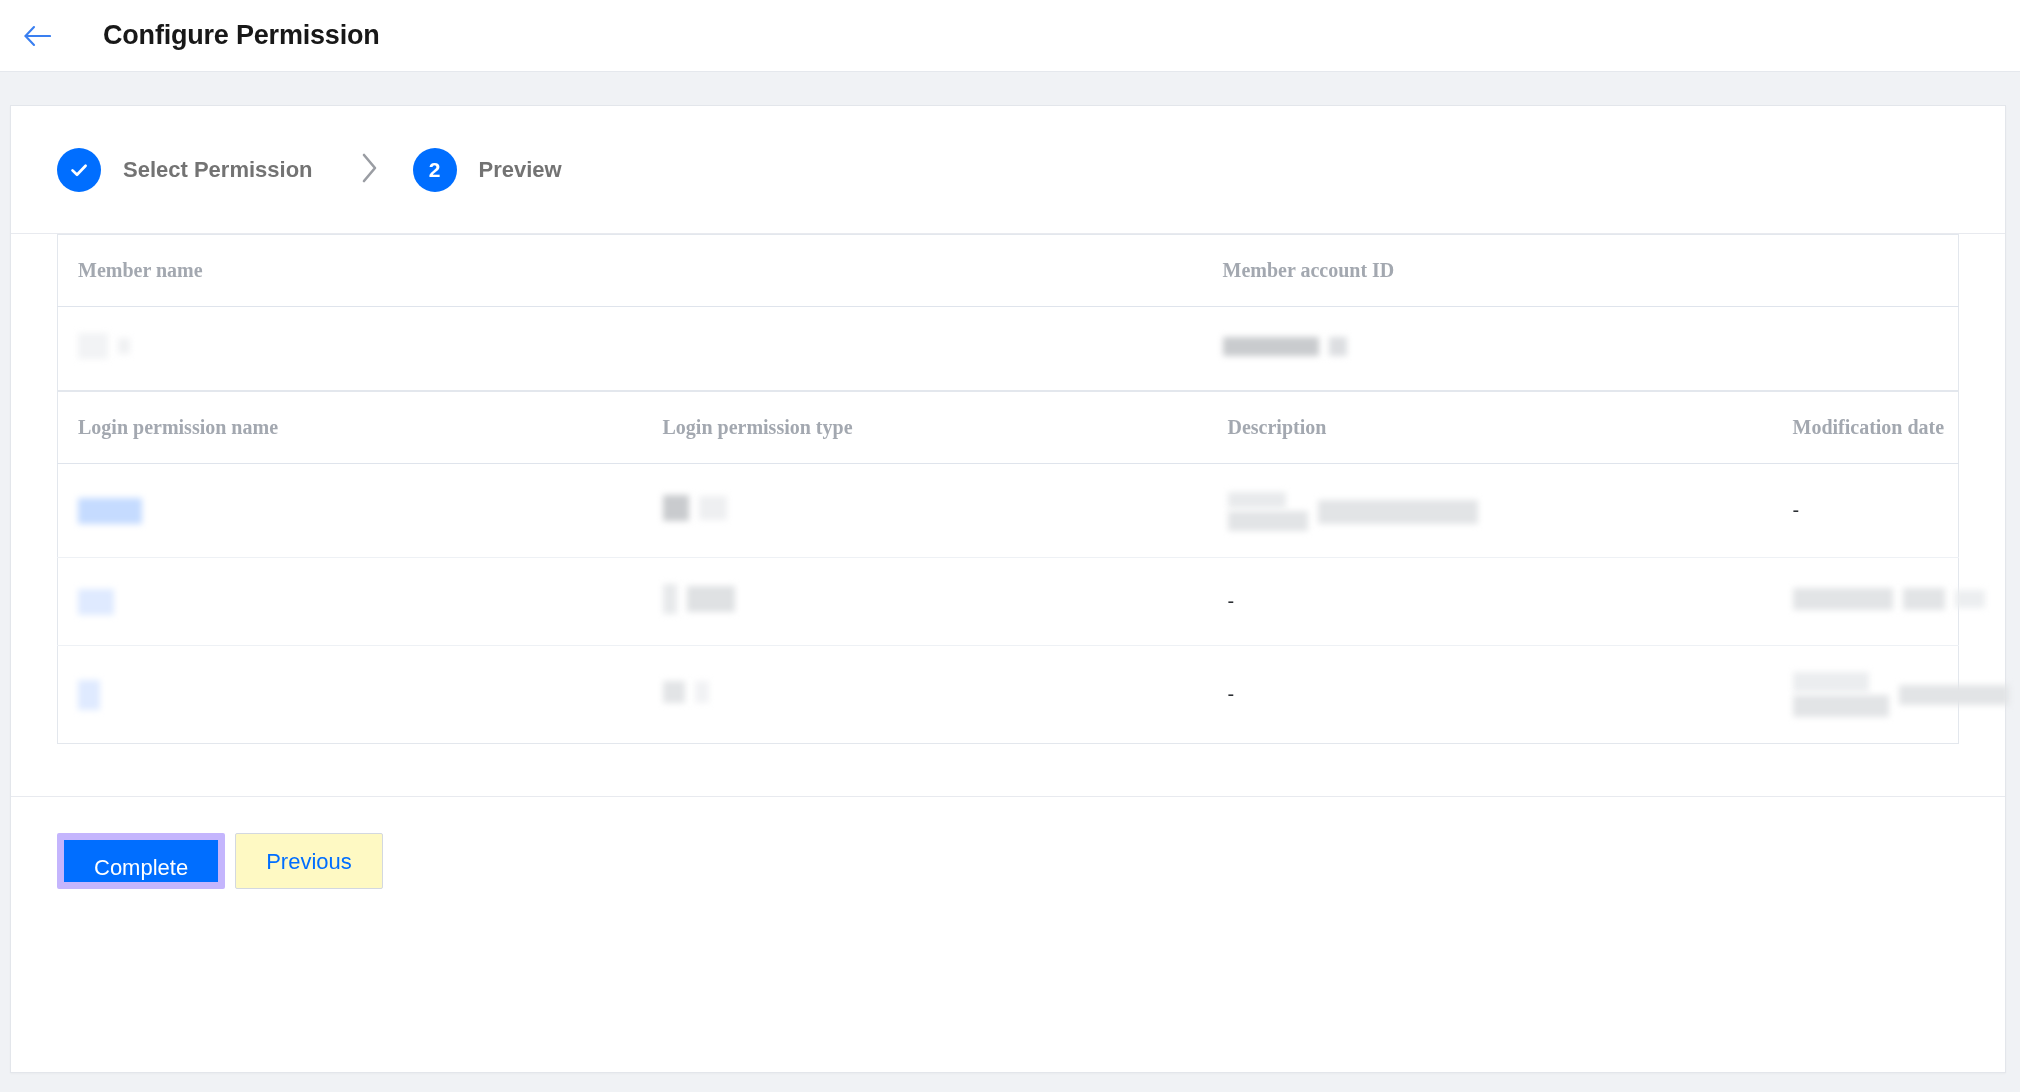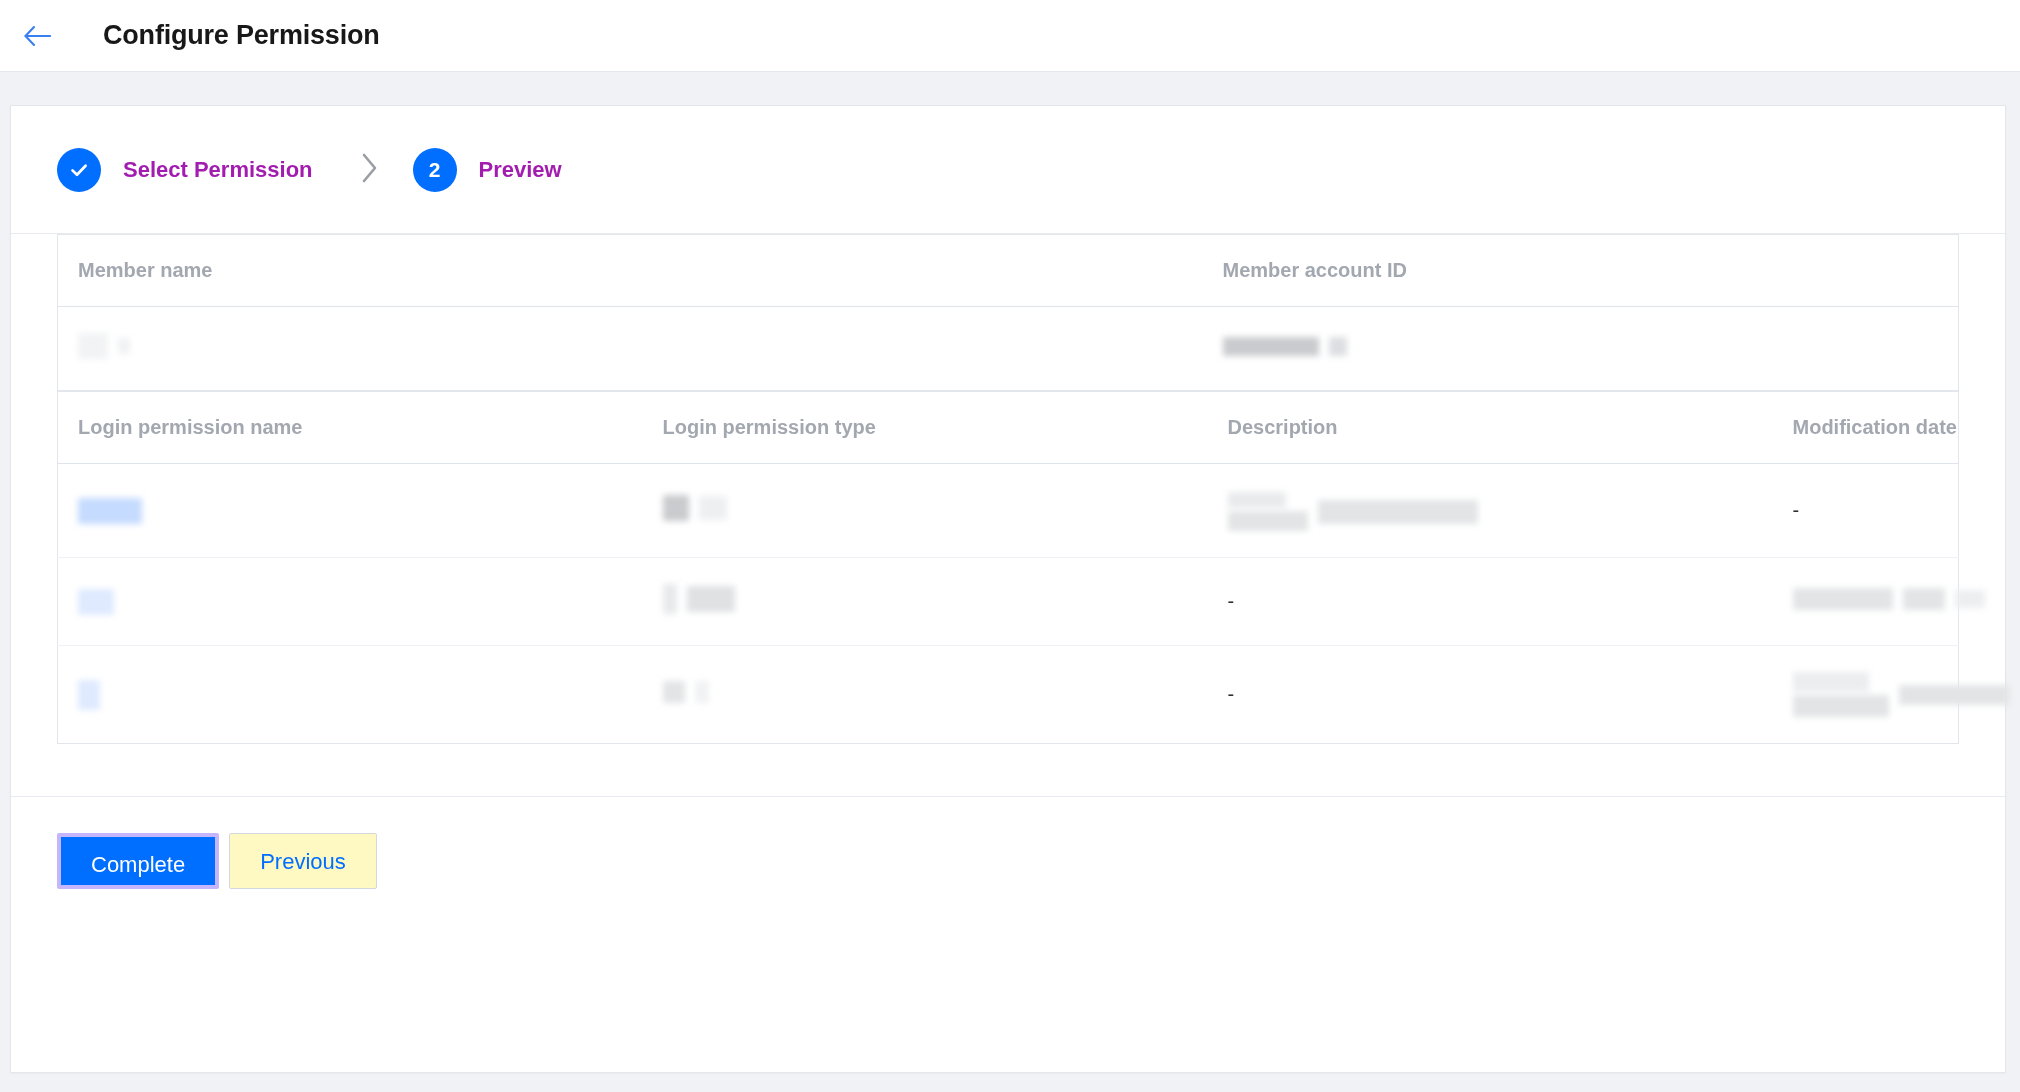--- a/index.html
+++ b/index.html
@@ -66,21 +66,21 @@
     color: #ffffff;
     display: flex; align-items: center; justify-content: center;
     font-size: 21px; font-weight: bold;
     flex: 0 0 auto;
   }
   .step-circle svg { display: block; }
   .step-label {
     margin-left: 22px;
     font-size: 22px;
     font-weight: bold;
-    color: #a21caf;
+    color: #737373;
   }
   .step-sep {
     margin: 0 32px 0 46px;
     display: flex; align-items: center;
   }
 
   
   .section { padding: 0 46px; }
   .section-title {
     font-size: 22px;
@@ -97,20 +97,21 @@
     table-layout: fixed;
   }
   table.data th {
     text-align: left;
     font-size: 20px;
     font-weight: bold;
     color: #a3a8b0;
     padding: 24px 0 24px 20px;
     border-bottom: 1px solid #dfe4ec;
     background: #ffffff;
+    font-family: Liberation Serif, serif;
   }
   table.data td {
     padding: 26px 0 26px 20px;
     border-bottom: 1px solid #eef1f5;
     font-size: 20px;
     color: #2b2e33;
     height: 84px;
     vertical-align: middle;
   }
   table.data tr:last-child td { border-bottom: none; }
@@ -179,21 +180,21 @@
     border-radius: 2px;
     cursor: pointer;
     padding: 0 30px;
     height: 56px;
     line-height: 56px;
     text-align: center;
   }
   .btn-primary {
     background: #006eff;
     color: #ffffff;
-    border: 4px solid #c4b5fd;
+    border: 7px solid #c4b5fd;
   }
   .btn-secondary {
     background: #fef9c3;
     color: #006eff;
     border: 1px solid #d3d8e0;
   }
 </style>
 </head>
 <body>
 

